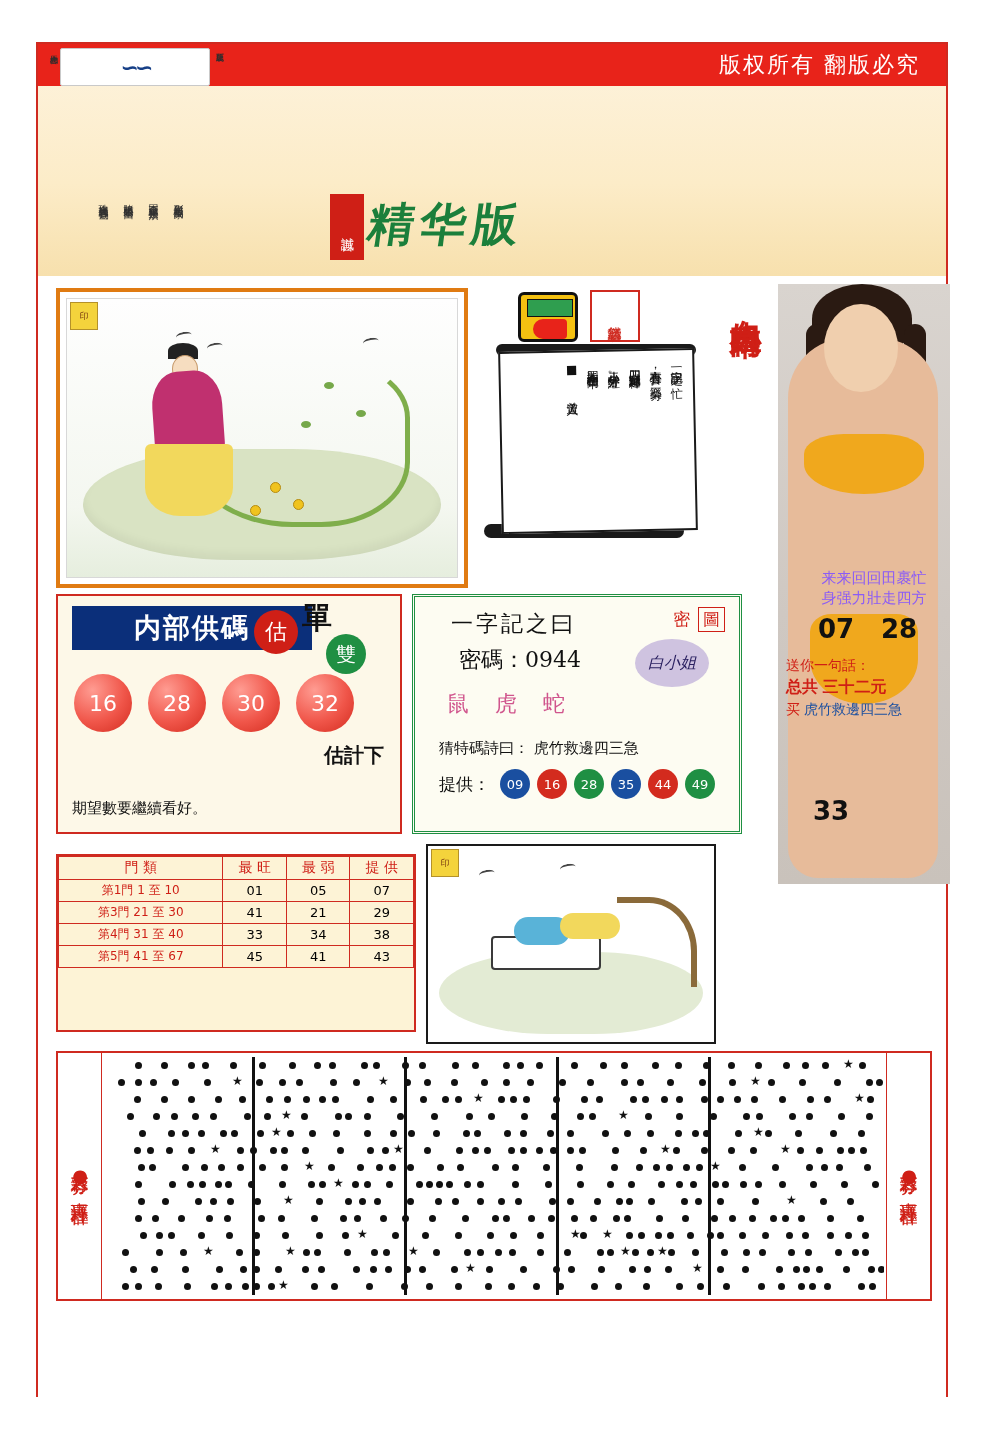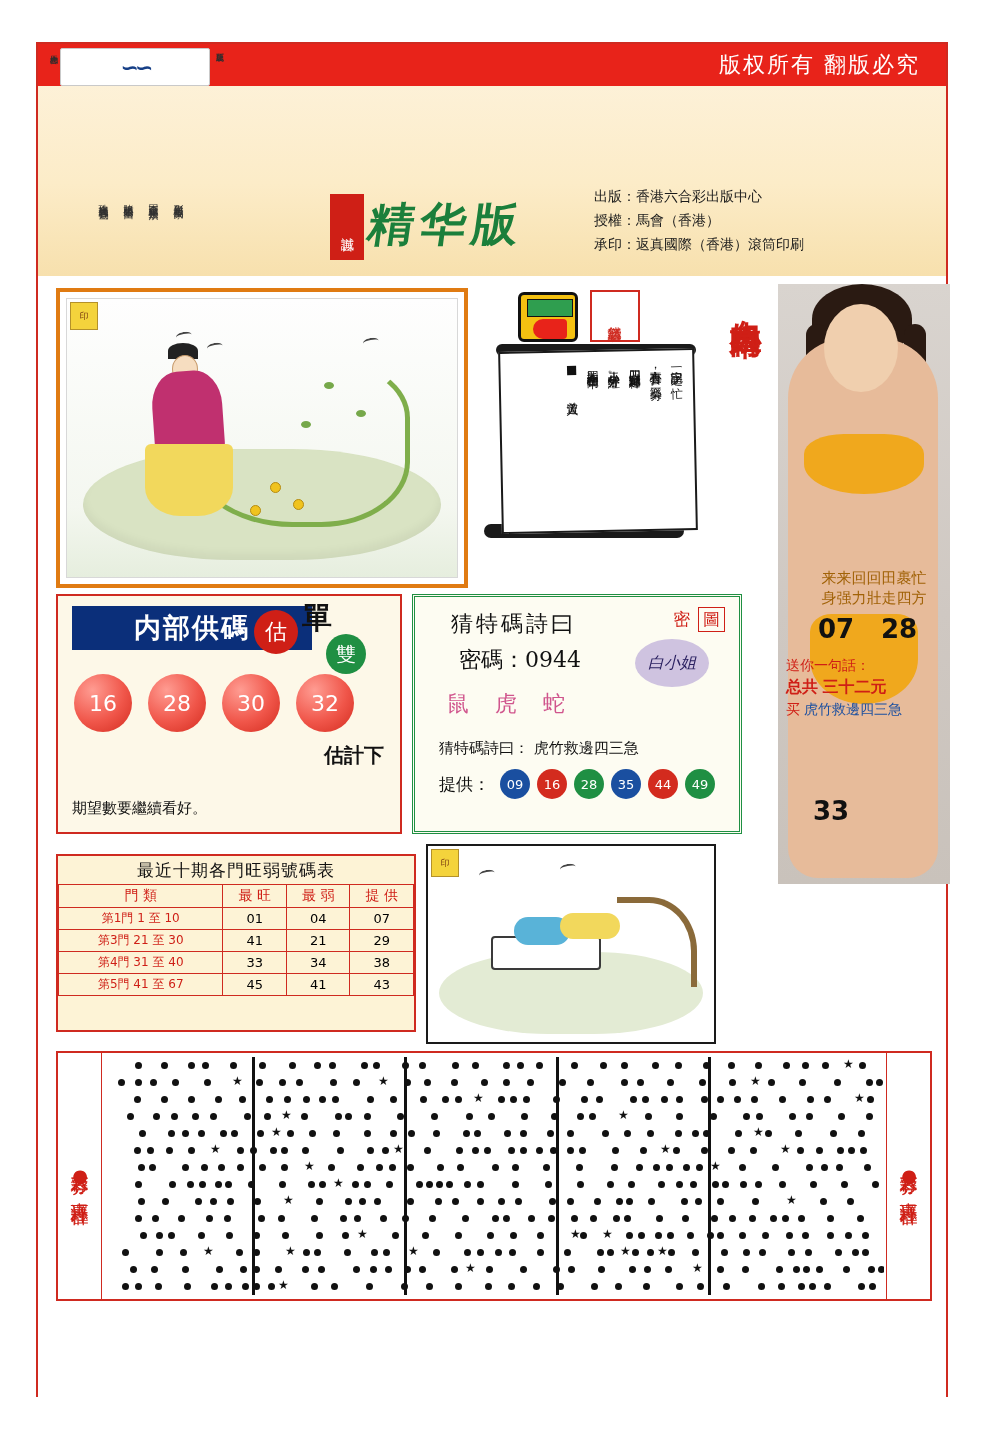--- a/index.html
+++ b/index.html
@@ -182,21 +182,21 @@
   .lady .hair2 { position:absolute; left:28px; top:40px; width:22px; height:120px; background:#2a1a12; border-radius:12px;}
   .lady .hair3 { position:absolute; right:24px; top:40px; width:22px; height:120px; background:#2a1a12; border-radius:12px;}
   .lady .top { position:absolute; left:26px; top:150px; width:120px; height:60px; background:#f0a81d; border-radius:40% 40% 60% 60%;}
   .lady .bottom { position:absolute; left:32px; top:330px; width:108px; height:90px; background:#f0a81d; border-radius:20% 20% 50% 50%;}
   .num-big {
     position:absolute; color:#111; font-size:26px; font-weight:bold;
     font-family:"DejaVu Sans", sans-serif;
   }
   .lady-poem {
     position:absolute; left:752px; top:292px; width:168px;
-    font-size:15px; color:#a16207; line-height:20px; text-align:center;
+    font-size:15px; color:#8b5cf6; line-height:20px; text-align:center;
     font-family:"DejaVu Serif", serif;
   }
   .give-line { position:absolute; left:748px; top:378px; width:180px; font-size:14px; color:#cf1f16; line-height:22px;}
   .give-line .blue { color:#1b4fa0; }
   .give-line b { font-size:16px; }
 
   
   .supply {
     position:absolute; left:18px; top:318px; width:346px; height:240px;
     background:#fdf8e8; border:2px solid #cf2a20;
@@ -322,25 +322,20 @@
 
       <div class="slogans">
         <div class="vtxt">珠光寶氣尋靈碼</div>
         <div class="vtxt">賭根必去頭不回</div>
         <div class="vtxt">因會至精無米炊</div>
         <div class="vtxt">彩無思福萬家</div>
       </div>
       <div class="seal vtxt">誠言</div>
 
 
-      <div class="pub-lines">
-        <div>出版：香港六合彩出版中心</div>
-        <div>授權：馬會（香港）</div>
-        <div>承印：返真國際（香港）滾筒印刷</div>
-      </div>
 
     </div>
 
     <div class="body-area">
 
       <div class="pic1">
         <div class="pic1-inner">
           <div class="stamp">印</div>
           <div class="ground"></div>
           <div class="vine"></div>
@@ -415,21 +410,21 @@
           <div class="ball">16</div>
           <div class="ball">28</div>
           <div class="ball">30</div>
           <div class="ball">32</div>
         </div>
         <div class="est">估計下</div>
         <div class="supply-note">期望數要繼續看好。</div>
       </div>
 
       <div class="guess">
-        <div class="guess-t">猜特碼詩曰</div>
+        <div class="guess-t">一字記之曰</div>
         <div class="guess-mi">
           <span>密</span>
           <span class="bx">圖</span>
         </div>
         <div class="pwd">
           <span>密碼：</span><span>0944</span>
         </div>
         <div class="sig">白小姐</div>
         <div class="zodiacs">
           <span>鼠</span>
@@ -442,35 +437,34 @@
           <span class="sball">09</span>
           <span class="sball r">16</span>
           <span class="sball g">28</span>
           <span class="sball">35</span>
           <span class="sball r">44</span>
           <span class="sball g">49</span>
         </div>
       </div>
 
       <div class="tbl-wrap">
-        <div class="tbl-title">最近十期各門旺弱號碼表</div>
         <table class="hot">
           <thead>
             <tr>
               <th>門 類</th>
               <th>最 旺</th>
               <th>最 弱</th>
               <th>提 供</th>
             </tr>
           </thead>
           <tbody>
             <tr>
               <td class="gate">第1門 1 至 10</td>
               <td>01</td>
-              <td>04</td>
+              <td>05</td>
               <td>07</td>
             </tr>
             <tr>
               <td class="gate">第3門 21 至 30</td>
               <td>41</td>
               <td>21</td>
               <td>29</td>
             </tr>
             <tr>
               <td class="gate">第4門 31 至 40</td>

